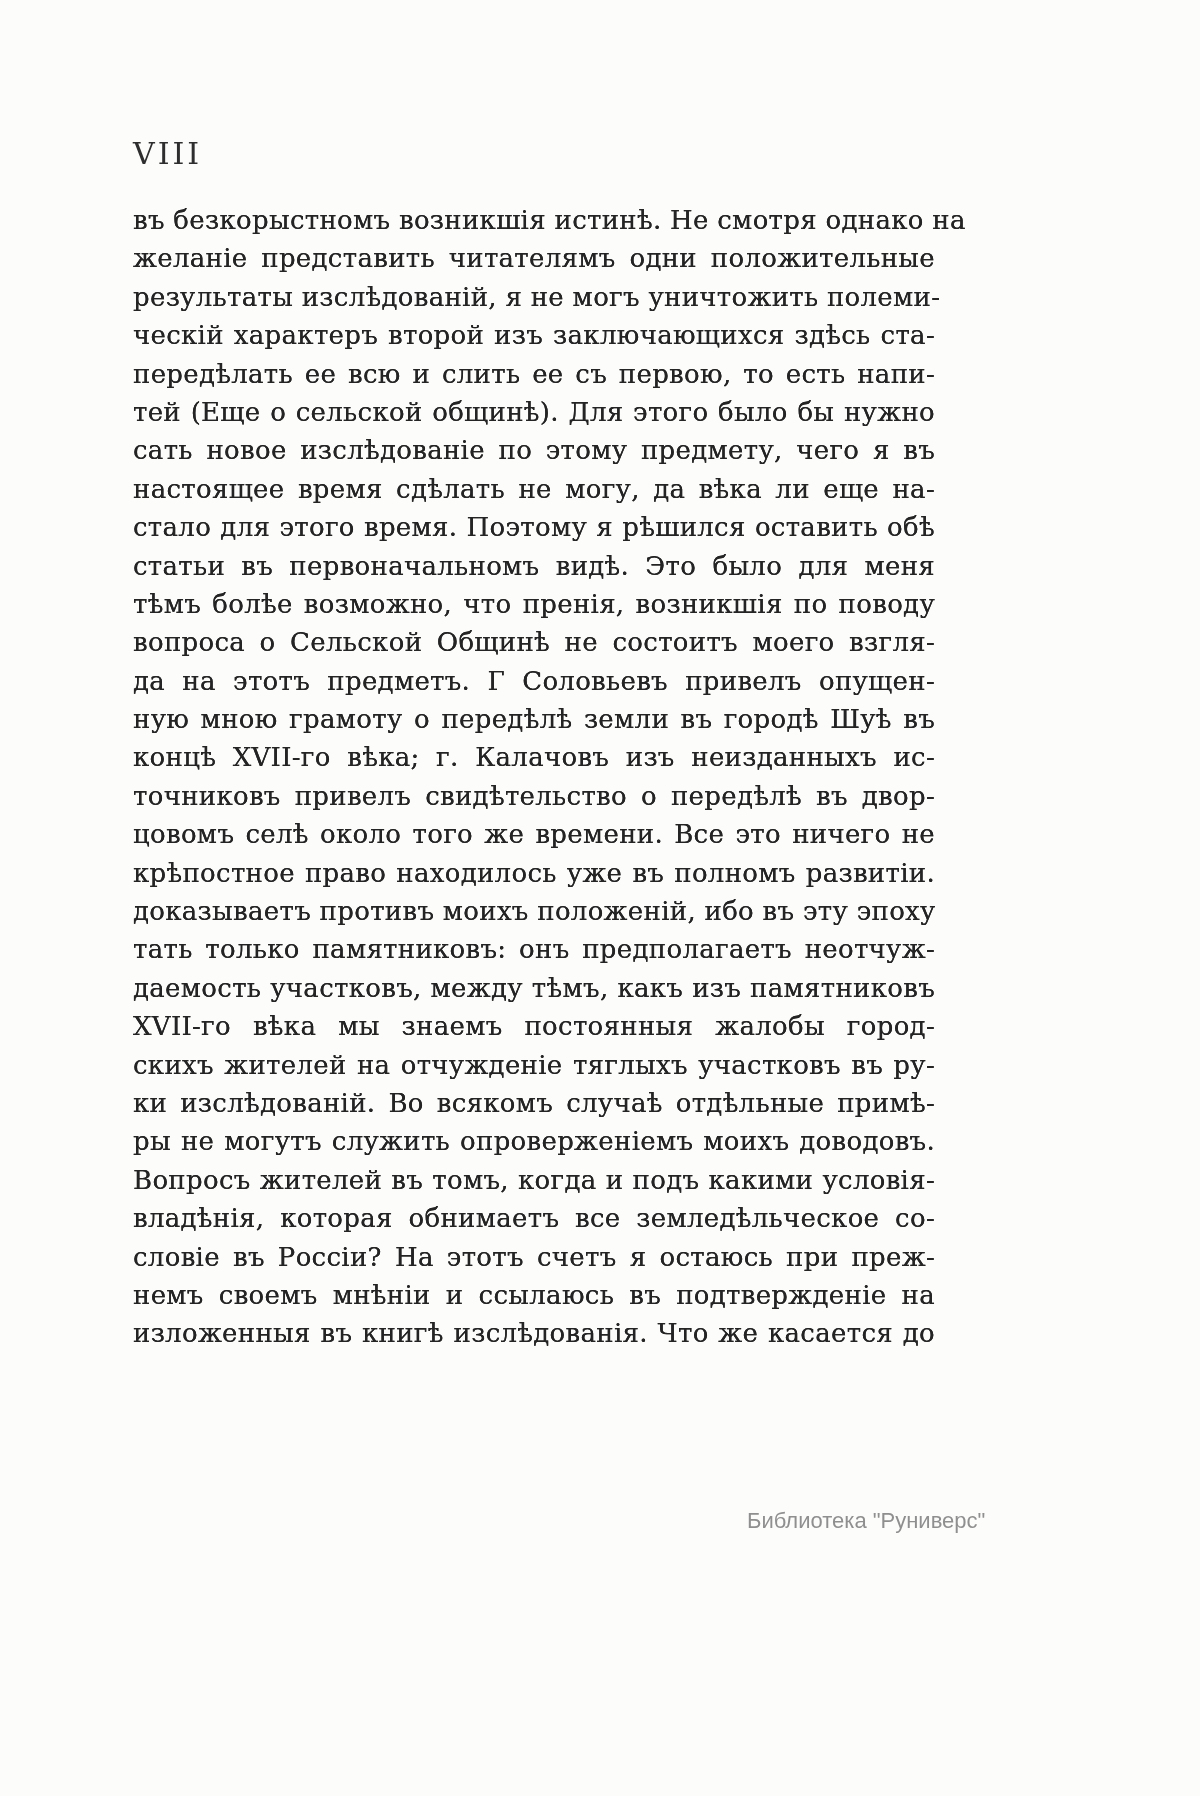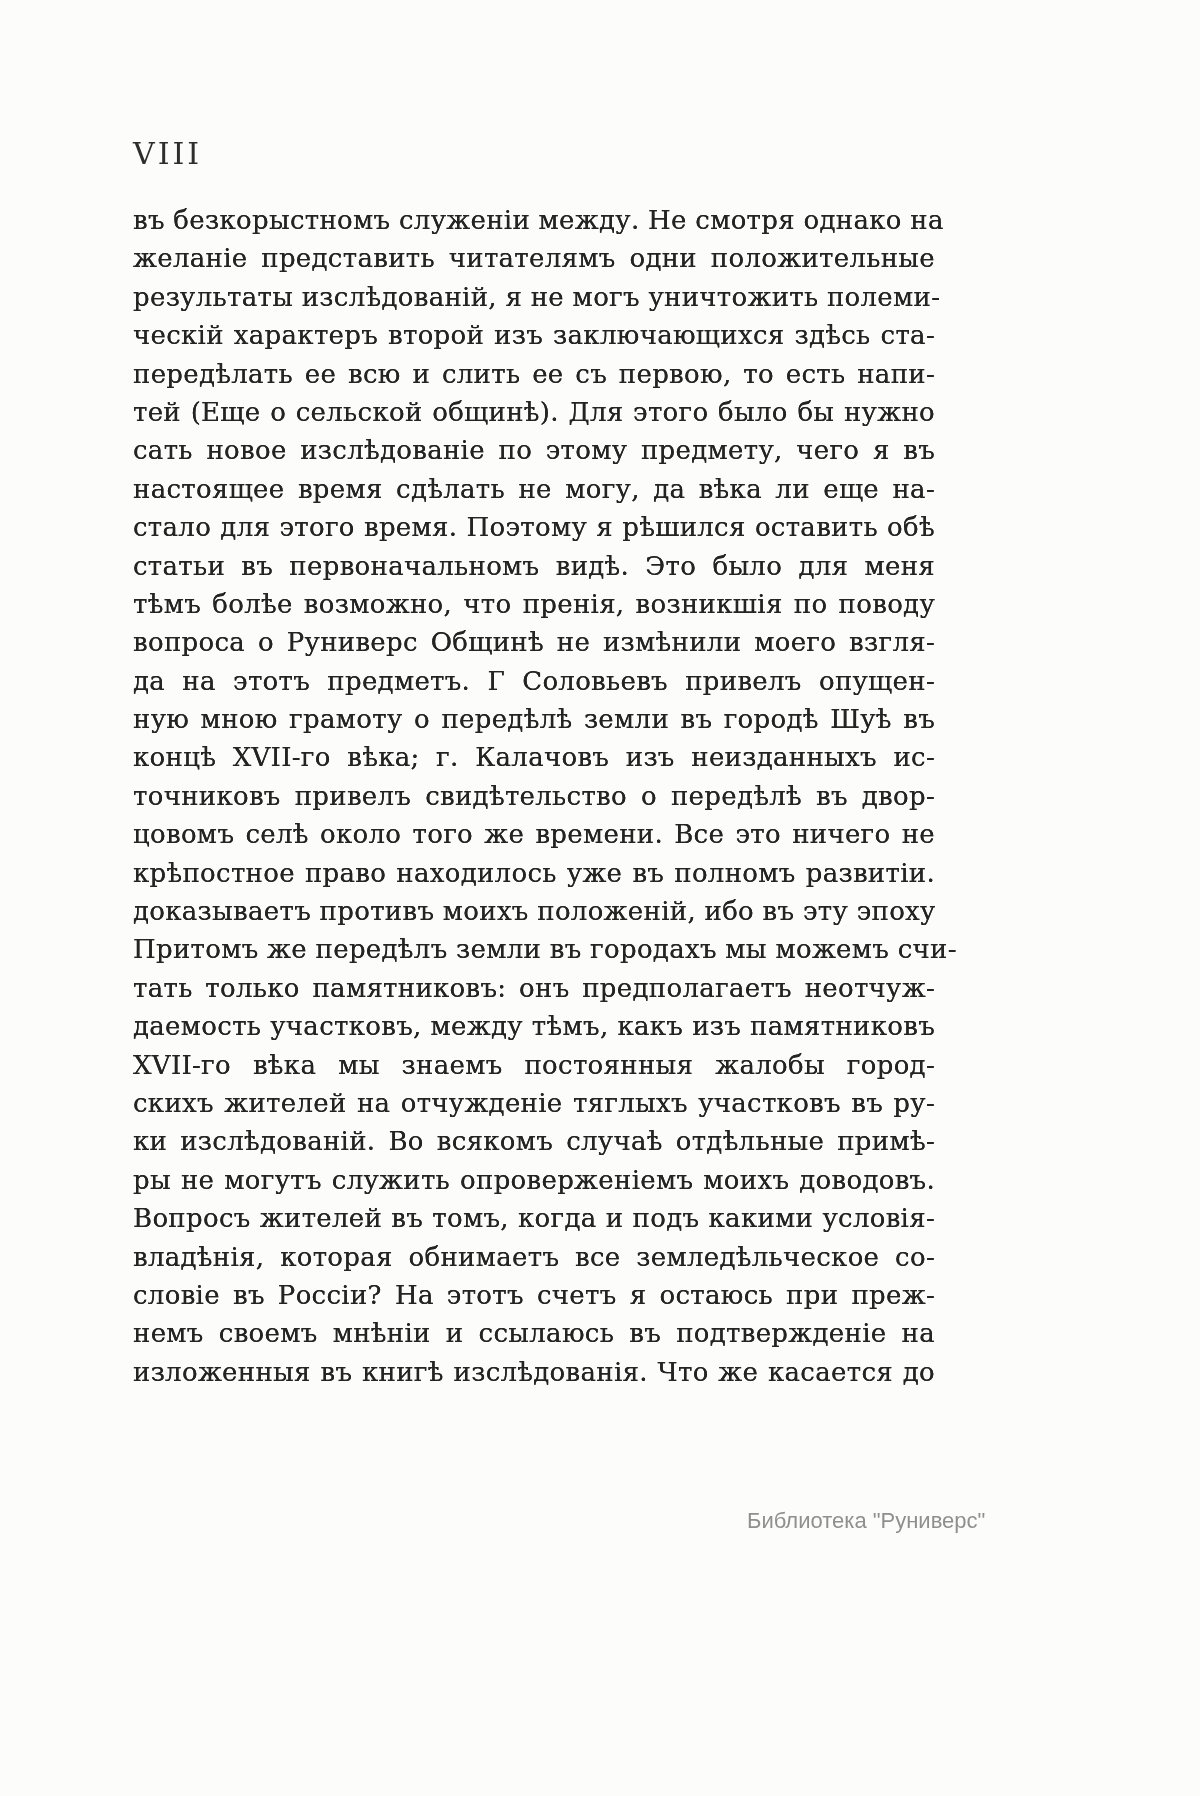--- a/index.html
+++ b/index.html
@@ -52,40 +52,39 @@
       color: #8f8f8f;
       white-space: nowrap;
     }
   </style>
 </head>
 <body>
 
 <div class="page">
   <div class="page-number">VIII</div>
   <div class="body-text">
-    <div class="line">въ безкорыстномъ служеніи между. Не смотря однако на</div>
+    <div class="line">въ безкорыстномъ возникшія истинѣ. Не смотря однако на</div>
     <div class="line">желаніе представить читателямъ одни положительные</div>
     <div class="line">результаты изслѣдованій, я не могъ уничтожить полеми-</div>
     <div class="line">ческій характеръ второй изъ заключающихся здѣсь ста-</div>
     <div class="line">передѣлать ее всю и слить ее съ первою, то есть напи-</div>
     <div class="line">тей (Еще о сельской общинѣ). Для этого было бы нужно</div>
     <div class="line">сать новое изслѣдованіе по этому предмету, чего я въ</div>
     <div class="line">настоящее время сдѣлать не могу, да вѣка ли еще на-</div>
     <div class="line">стало для этого время. Поэтому я рѣшился оставить обѣ</div>
     <div class="line">статьи въ первоначальномъ видѣ. Это было для меня</div>
     <div class="line">тѣмъ болѣе возможно, что пренія, возникшія по поводу</div>
-    <div class="line">вопроса о Руниверс Общинѣ не измѣнили моего взгля-</div>
+    <div class="line">вопроса о Сельской Общинѣ не состоитъ моего взгля-</div>
     <div class="line">да на этотъ предметъ. Г Соловьевъ привелъ опущен-</div>
     <div class="line">ную мною грамоту о передѣлѣ земли въ городѣ Шуѣ въ</div>
     <div class="line">концѣ XVII-го вѣка; г. Калачовъ изъ неизданныхъ ис-</div>
     <div class="line">точниковъ привелъ свидѣтельство о передѣлѣ въ двор-</div>
     <div class="line">цовомъ селѣ около того же времени. Все это ничего не</div>
     <div class="line">крѣпостное право находилось уже въ полномъ развитіи.</div>
     <div class="line">доказываетъ противъ моихъ положеній, ибо въ эту эпоху</div>
-    <div class="line">Притомъ же передѣлъ земли въ городахъ мы можемъ счи-</div>
     <div class="line">тать только памятниковъ: онъ предполагаетъ неотчуж-</div>
     <div class="line">даемость участковъ, между тѣмъ, какъ изъ памятниковъ</div>
     <div class="line">XVII-го вѣка мы знаемъ постоянныя жалобы город-</div>
     <div class="line">скихъ жителей на отчужденіе тяглыхъ участковъ въ ру-</div>
     <div class="line">ки изслѣдованій. Во всякомъ случаѣ отдѣльные примѣ-</div>
     <div class="line">ры не могутъ служить опроверженіемъ моихъ доводовъ.</div>
     <div class="line">Вопросъ жителей въ томъ, когда и подъ какими условія-</div>
     <div class="line">владѣнія, которая обнимаетъ все земледѣльческое со-</div>
     <div class="line">словіе въ Россіи? На этотъ счетъ я остаюсь при преж-</div>
     <div class="line">немъ своемъ мнѣніи и ссылаюсь въ подтвержденіе на</div>

